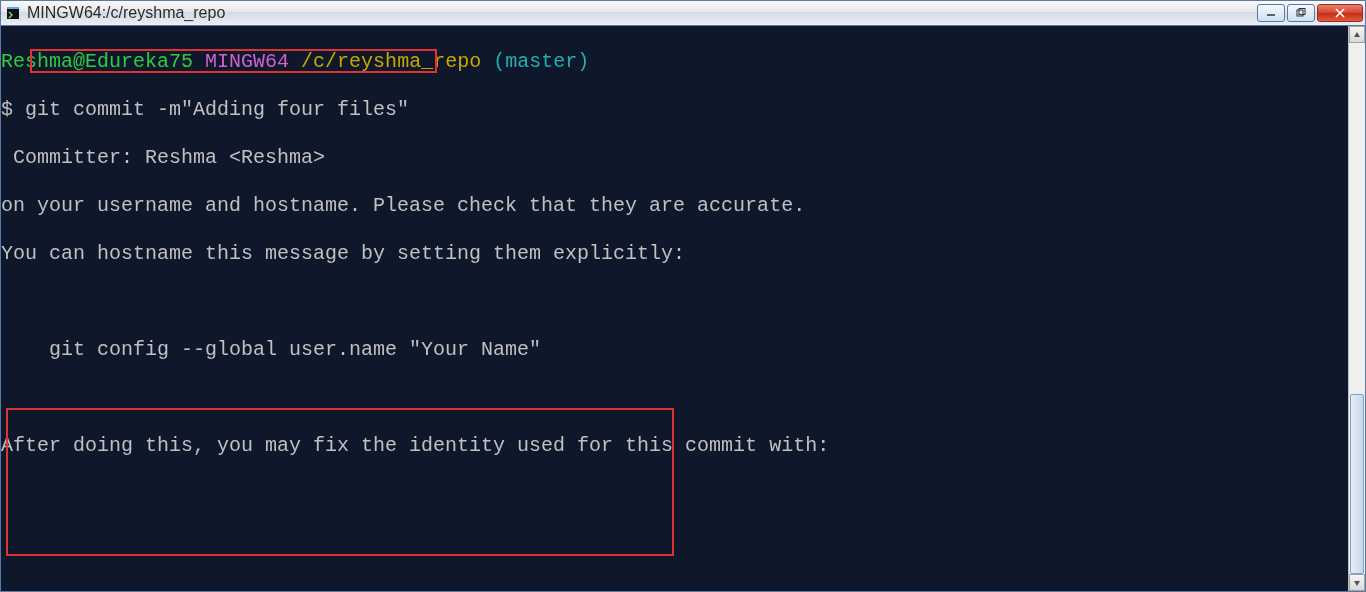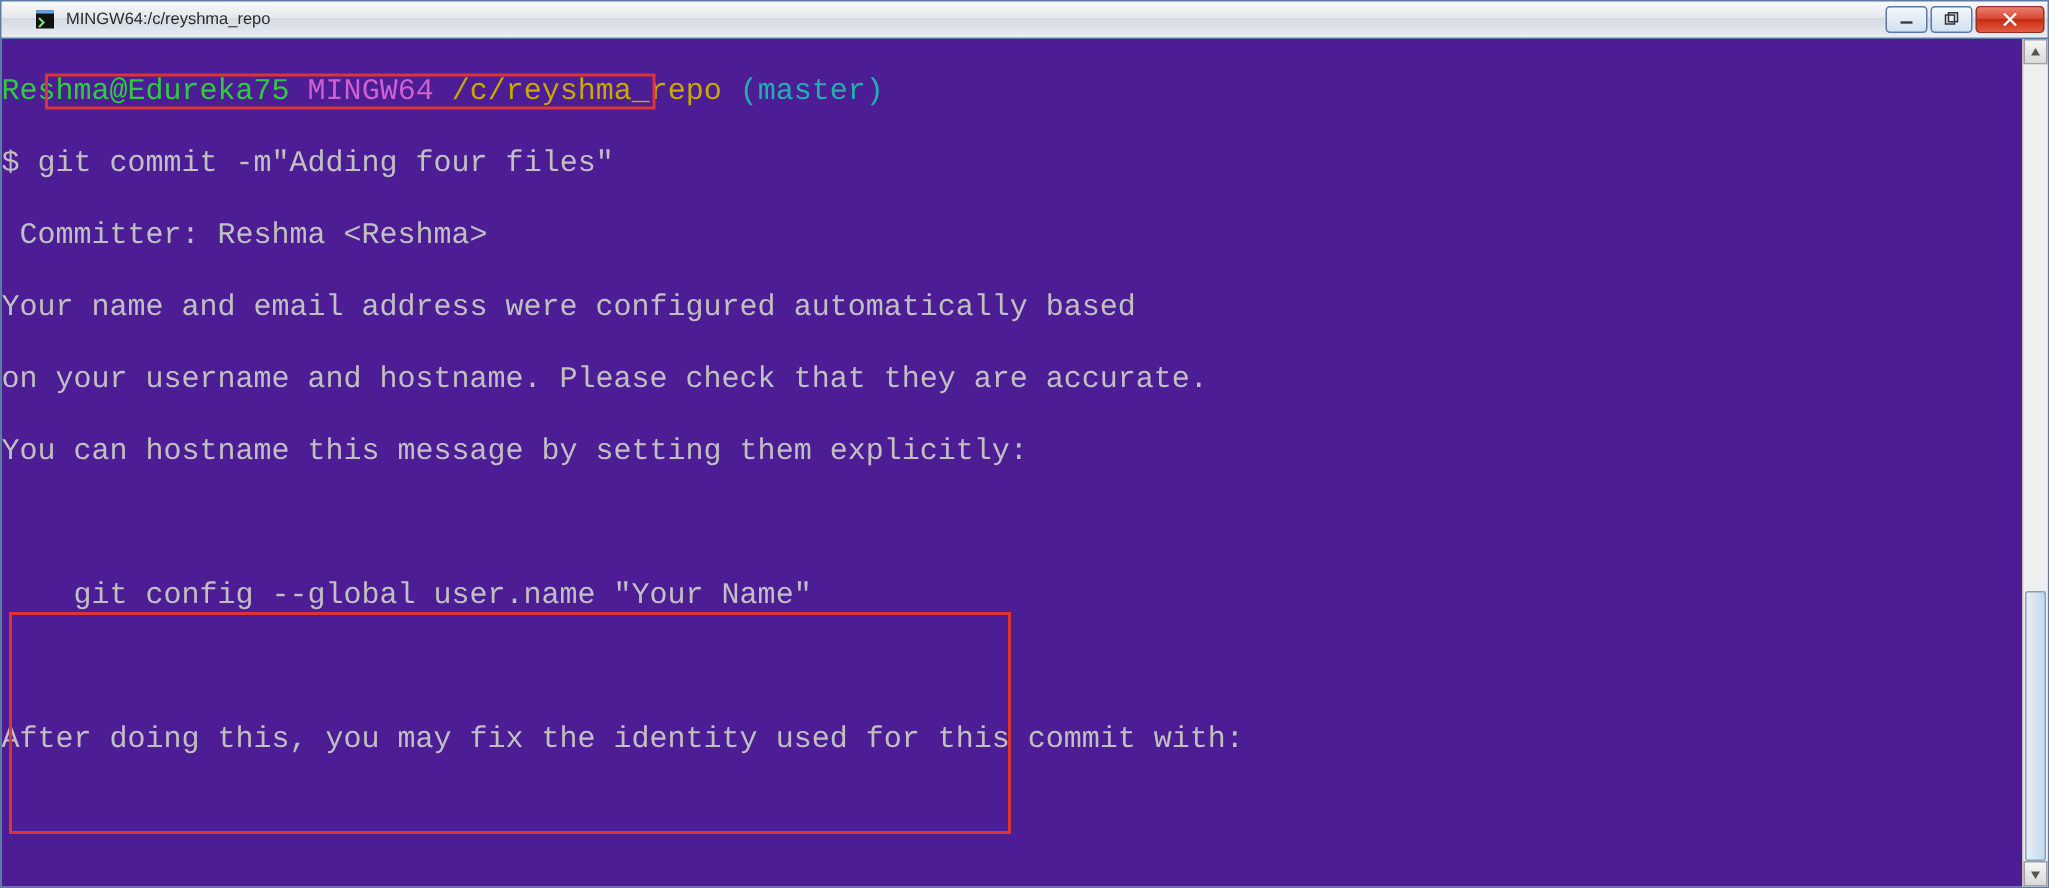--- a/index.html
+++ b/index.html
@@ -10,23 +10,23 @@
     font-family: "Consolas","Courier New",monospace;
     overflow: hidden;
   }
   
   .titlebar {
     height: 26px;
     background: linear-gradient(to bottom,#f9f9f9 0%,#e5e8ec 45%,#d4dae2 46%,#e9eef4 100%);
     border: 1px solid #5a7aa3;
     display: flex;
     align-items: center;
-    padding: 0 2px 0 21px;
+    padding: 0 2px 0 4px;
     font-family: "Segoe UI", Tahoma, sans-serif;
-    font-size: 11px;
+    font-size: 16px;
     color: #2b2b2b;
     justify-content: flex-end;
   }
   .app-icon {
     width: 16px; height:16px; margin-right:4px;
     display:flex;align-items:center;justify-content:center;
   }
   .title-text { flex:1; padding-left:2px; }
   .win-btns { display:flex; gap:0; }
   .win-btn {
@@ -51,21 +51,21 @@
     position:relative;
     width:100%;
     height:calc(592px - 26px);
     border-left:1px solid #5a7aa3;
     border-right:1px solid #5a7aa3;
     border-bottom:1px solid #5a7aa3;
     display:flex;
   }
   .term {
     flex:1;
-    background:#4c1d95;
+    background:#0f172a;
     color:#c0c0c0;
     font-size:20px;
     line-height:24px;
     padding:0;
     white-space:pre;
     position:relative;
     overflow:hidden;
   }
   .scrollbar {
     width:17px;
@@ -138,21 +138,20 @@
       </svg>
     </div>
   </div>
 </div>
 
 <div class="term-wrapper">
   <div class="term">
 <span class="line"><span class="c-green">Reshma</span><span class="c-green">@</span><span class="c-green">Edureka75</span> <span class="c-magenta">MINGW64</span> <span class="c-yellow">/c/reyshma_repo</span> <span class="c-cyan">(master)</span></span>
 <span class="line"><span class="prompt-dollar">$</span> <span class="c-white">git commit -m"Adding four files"</span></span>
 <span class="line c-white"> Committer: Reshma &lt;Reshma&gt;</span>
-<span class="line c-white">Your name and email address were configured automatically based</span>
 <span class="line c-white">on your username and hostname. Please check that they are accurate.</span>
 <span class="line c-white">You can hostname this message by setting them explicitly:</span>
 <span class="line"> </span>
 <span class="line c-white">    git config --global user.name "Your Name"</span>
 <span class="line"> </span>
 <span class="line c-white">After doing this, you may fix the identity used for this commit with:</span>
 
 
 
 

